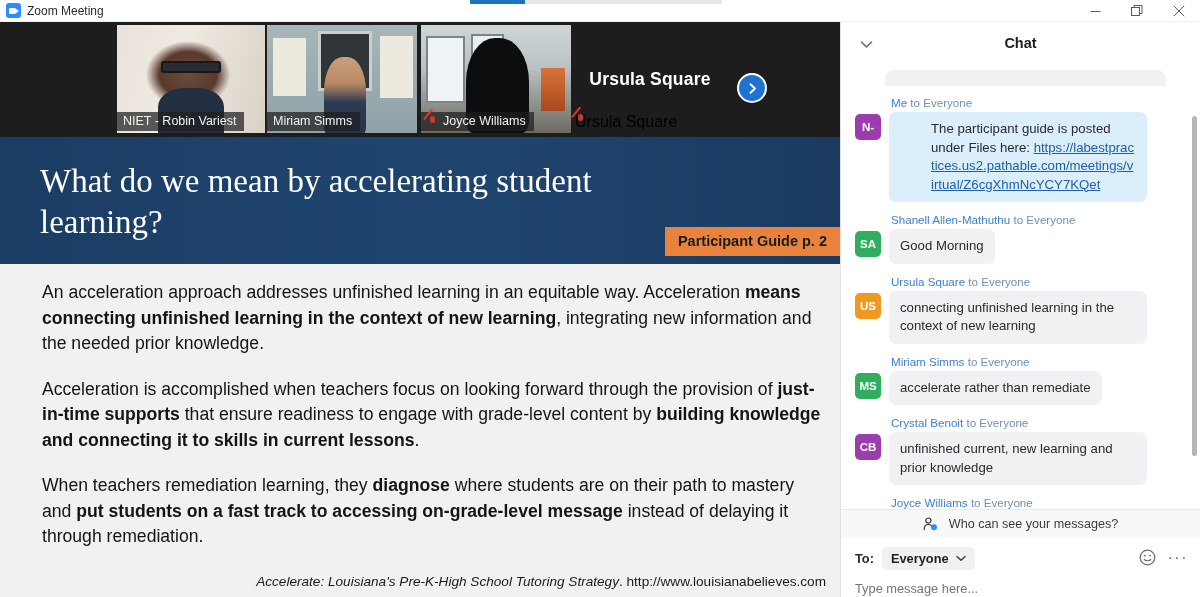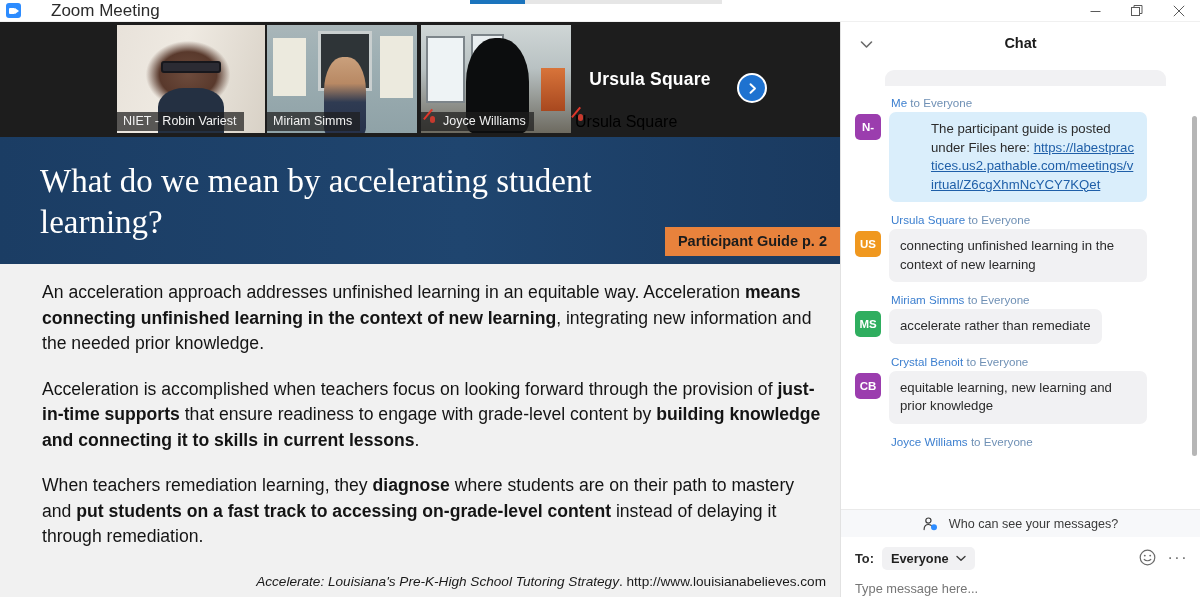--- a/index.html
+++ b/index.html
@@ -23,21 +23,21 @@
   }
   .zoom-logo::before {
     content: ""; position: absolute; left: 3px; top: 4.5px;
     width: 6px; height: 6px; background: #fff; border-radius: 1px;
   }
   .zoom-logo::after {
     content: ""; position: absolute; left: 9px; top: 5px;
     border-top: 3px solid transparent; border-bottom: 3px solid transparent;
     border-left: 4px solid #fff;
   }
-  .tb-title { font-size: 17px; color: #2b2b2b; white-space: nowrap; margin-left: 24px; }
+  .tb-title { font-size: 12px; color: #2b2b2b; white-space: nowrap; }
 
   .tb-progress {
     position: absolute; left: 470px; top: 0px; width: 252px; height: 4px;
     background: #e6e6e6;
   }
   .tb-progress > i {
     display: block; height: 100%; width: 56px; background: #1b74bd;
   }
 
   .tb-controls {
@@ -320,21 +320,21 @@
     </div>
 
     <div class="slide-body">
       <p>
         <span>An acceleration approach addresses unfinished learning in an equitable way. Acceleration </span><b>means connecting unfinished learning in the context of new learning</b><span>, integrating new information and the needed prior knowledge.</span>
       </p>
       <p>
         <span>Acceleration is accomplished when teachers focus on looking forward through the provision of </span><b>just-in-time supports</b><span> that ensure readiness to engage with grade-level content by </span><b>building knowledge and connecting it to skills in current lessons</b><span>.</span>
       </p>
       <p>
-        <span>When teachers remediation learning, they </span><b>diagnose</b><span> where students are on their path to mastery and </span><b>put students on a fast track to accessing on-grade-level content</b><span> instead of delaying it through remediation.</span>
+        <span>When teachers remediation learning, they </span><b>diagnose</b><span> where students are on their path to mastery and </span><b>put students on a fast track to accessing on-grade-level message</b><span> instead of delaying it through remediation.</span>
       </p>
     </div>
 
     <div class="slide-cite">
       <i>Accelerate: Louisiana's Pre-K-High School Tutoring Strategy</i><span>. http://www.louisianabelieves.com</span>
     </div>
   </div>
 
   <div class="chat">
 
@@ -356,20 +356,30 @@
           <span class="to">to Everyone</span>
         </div>
         <div class="msg-row">
           <div class="avatar" style="background:#9b3dae">N-</div>
           <div class="bubble self">
             <span>The participant guide is posted under Files here: </span><a href="#">https://labestpractices.us2.pathable.com/meetings/virtual/Z6cgXhmNcYCY7KQet</a>
           </div>
         </div>
       </div>
 
+      <div class="msg">
+        <div class="msg-head">
+          <span>Shanell Allen-Mathuthu</span>
+          <span class="to">to Everyone</span>
+        </div>
+        <div class="msg-row">
+          <div class="avatar" style="background:#2fae5f">SA</div>
+          <div class="bubble">Good Morning</div>
+        </div>
+      </div>
 
       <div class="msg">
         <div class="msg-head">
           <span>Ursula Square</span>
           <span class="to">to Everyone</span>
         </div>
         <div class="msg-row">
           <div class="avatar" style="background:#f0981f">US</div>
           <div class="bubble">connecting unfinished learning in the context of new learning</div>
         </div>
@@ -386,21 +396,21 @@
         </div>
       </div>
 
       <div class="msg">
         <div class="msg-head">
           <span>Crystal Benoit</span>
           <span class="to">to Everyone</span>
         </div>
         <div class="msg-row">
           <div class="avatar" style="background:#9b3dae">CB</div>
-          <div class="bubble">equitable learning, new learning and prior knowledge</div>
+          <div class="bubble">unfinished current, new learning and prior knowledge</div>
         </div>
       </div>
 
       <div class="msg">
         <div class="msg-head">
           <span>Joyce Williams</span>
           <span class="to">to Everyone</span>
         </div>
 
       </div>

